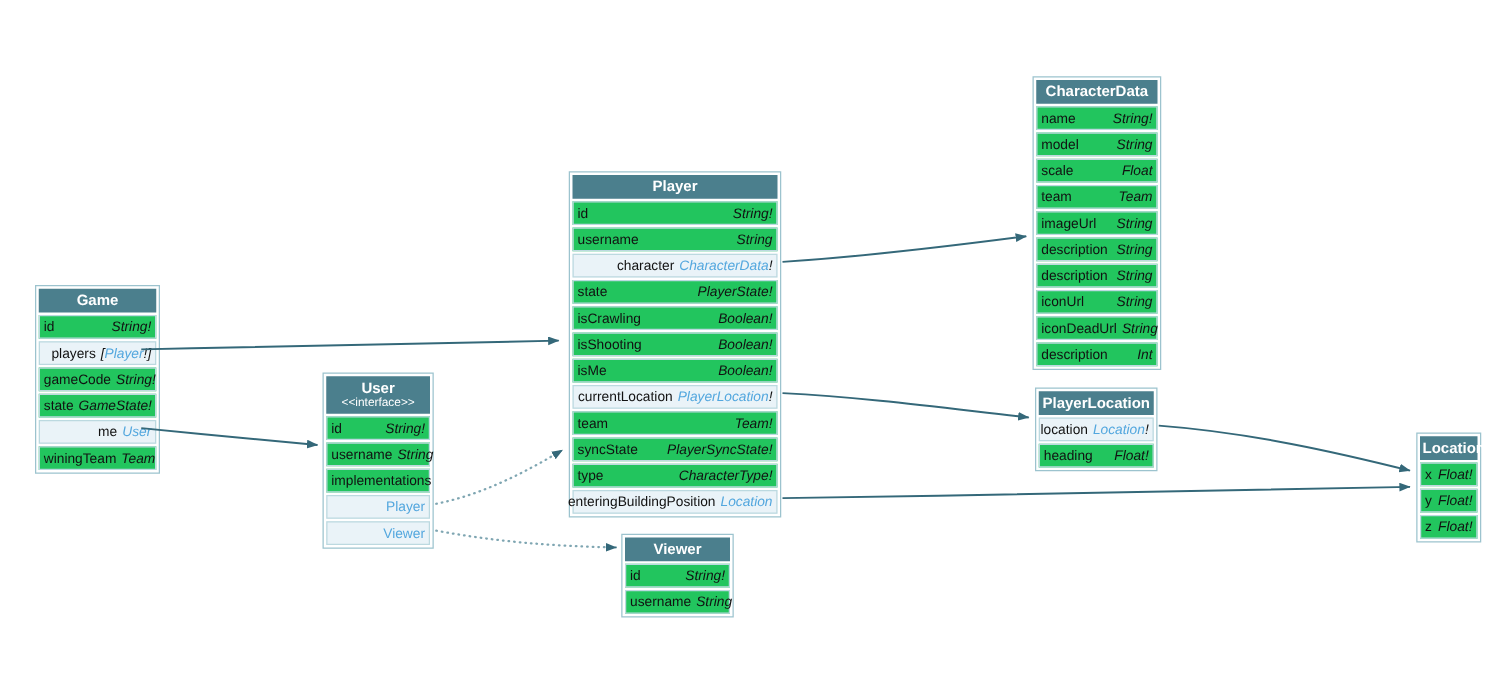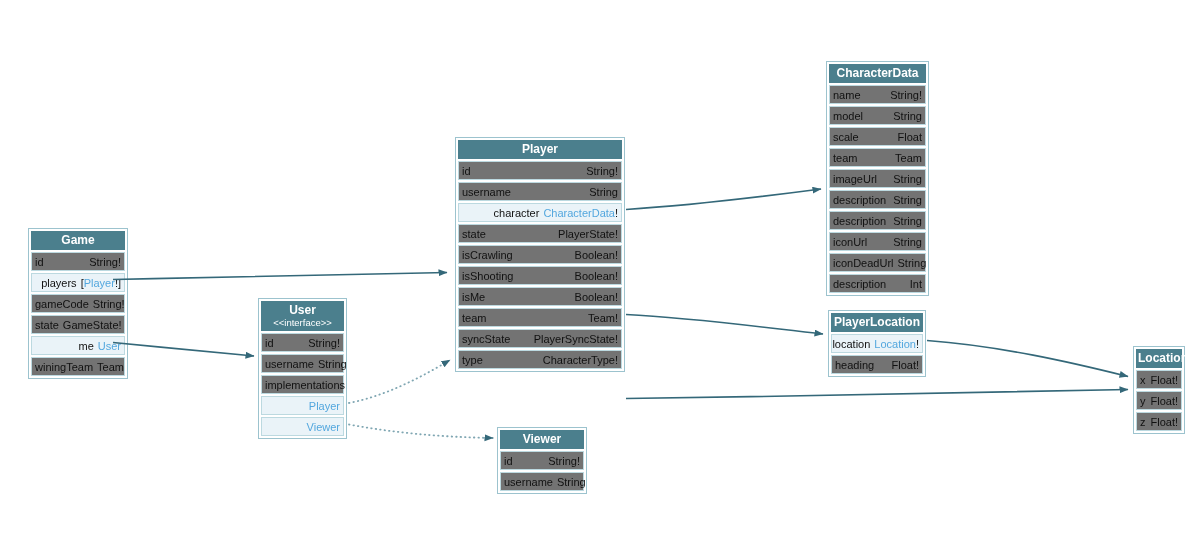--- a/index.html
+++ b/index.html
@@ -31,26 +31,26 @@
     display: flex;
     justify-content: space-between;
     align-items: center;
     height: 19px;
     border: 1px solid var(--row-border, #bcd9e0);
     margin-top: 2px;
     padding: 0 3px;
     font-size: 11px;
     color: var(--text, #111111);
     white-space: nowrap;
-    background: #737373;
+    background: #22c55e;
   }
   .row.linkbg { background: var(--link-row-bg, #eaf3f8); justify-content: flex-end; }
   .row.section { color: var(--text, #111111); }
   .fname { }
-  .ftype { margin-left: 4px; }
+  .ftype { margin-left: 4px; font-style: italic; }
   .link { color: var(--link, #53a7de); cursor: pointer; }
   svg.edges {
     position: absolute; left: 0; top: 0;
     pointer-events: none;
   }
 </style>
 </head>
 <body>
 
 <div id="canvas">
@@ -139,31 +139,39 @@
           <span class="ftype">Boolean!</span>
         </div>
         <div class="row">
           <span class="fname">isShooting</span>
           <span class="ftype">Boolean!</span>
         </div>
         <div class="row">
           <span class="fname">isMe</span>
           <span class="ftype">Boolean!</span>
         </div>
+        <div class="row linkbg">
+          <span class="fname">currentLocation</span>
+          <span class="ftype"><span class="link">PlayerLocation</span>!</span>
+        </div>
         <div class="row">
           <span class="fname">team</span>
           <span class="ftype">Team!</span>
         </div>
         <div class="row">
           <span class="fname">syncState</span>
           <span class="ftype">PlayerSyncState!</span>
         </div>
         <div class="row">
           <span class="fname">type</span>
           <span class="ftype">CharacterType!</span>
+        </div>
+        <div class="row linkbg">
+          <span class="fname">enteringBuildingPosition</span>
+          <span class="ftype"><span class="link">Location</span></span>
         </div>
       </div>
   </div>
 
   <div class="node" style="left:826px; top:61px; width:103px;">
     <div class="node-header">
       <div class="node-title">CharacterData</div>
     </div>
     <div class="node-rows">
         <div class="row">

